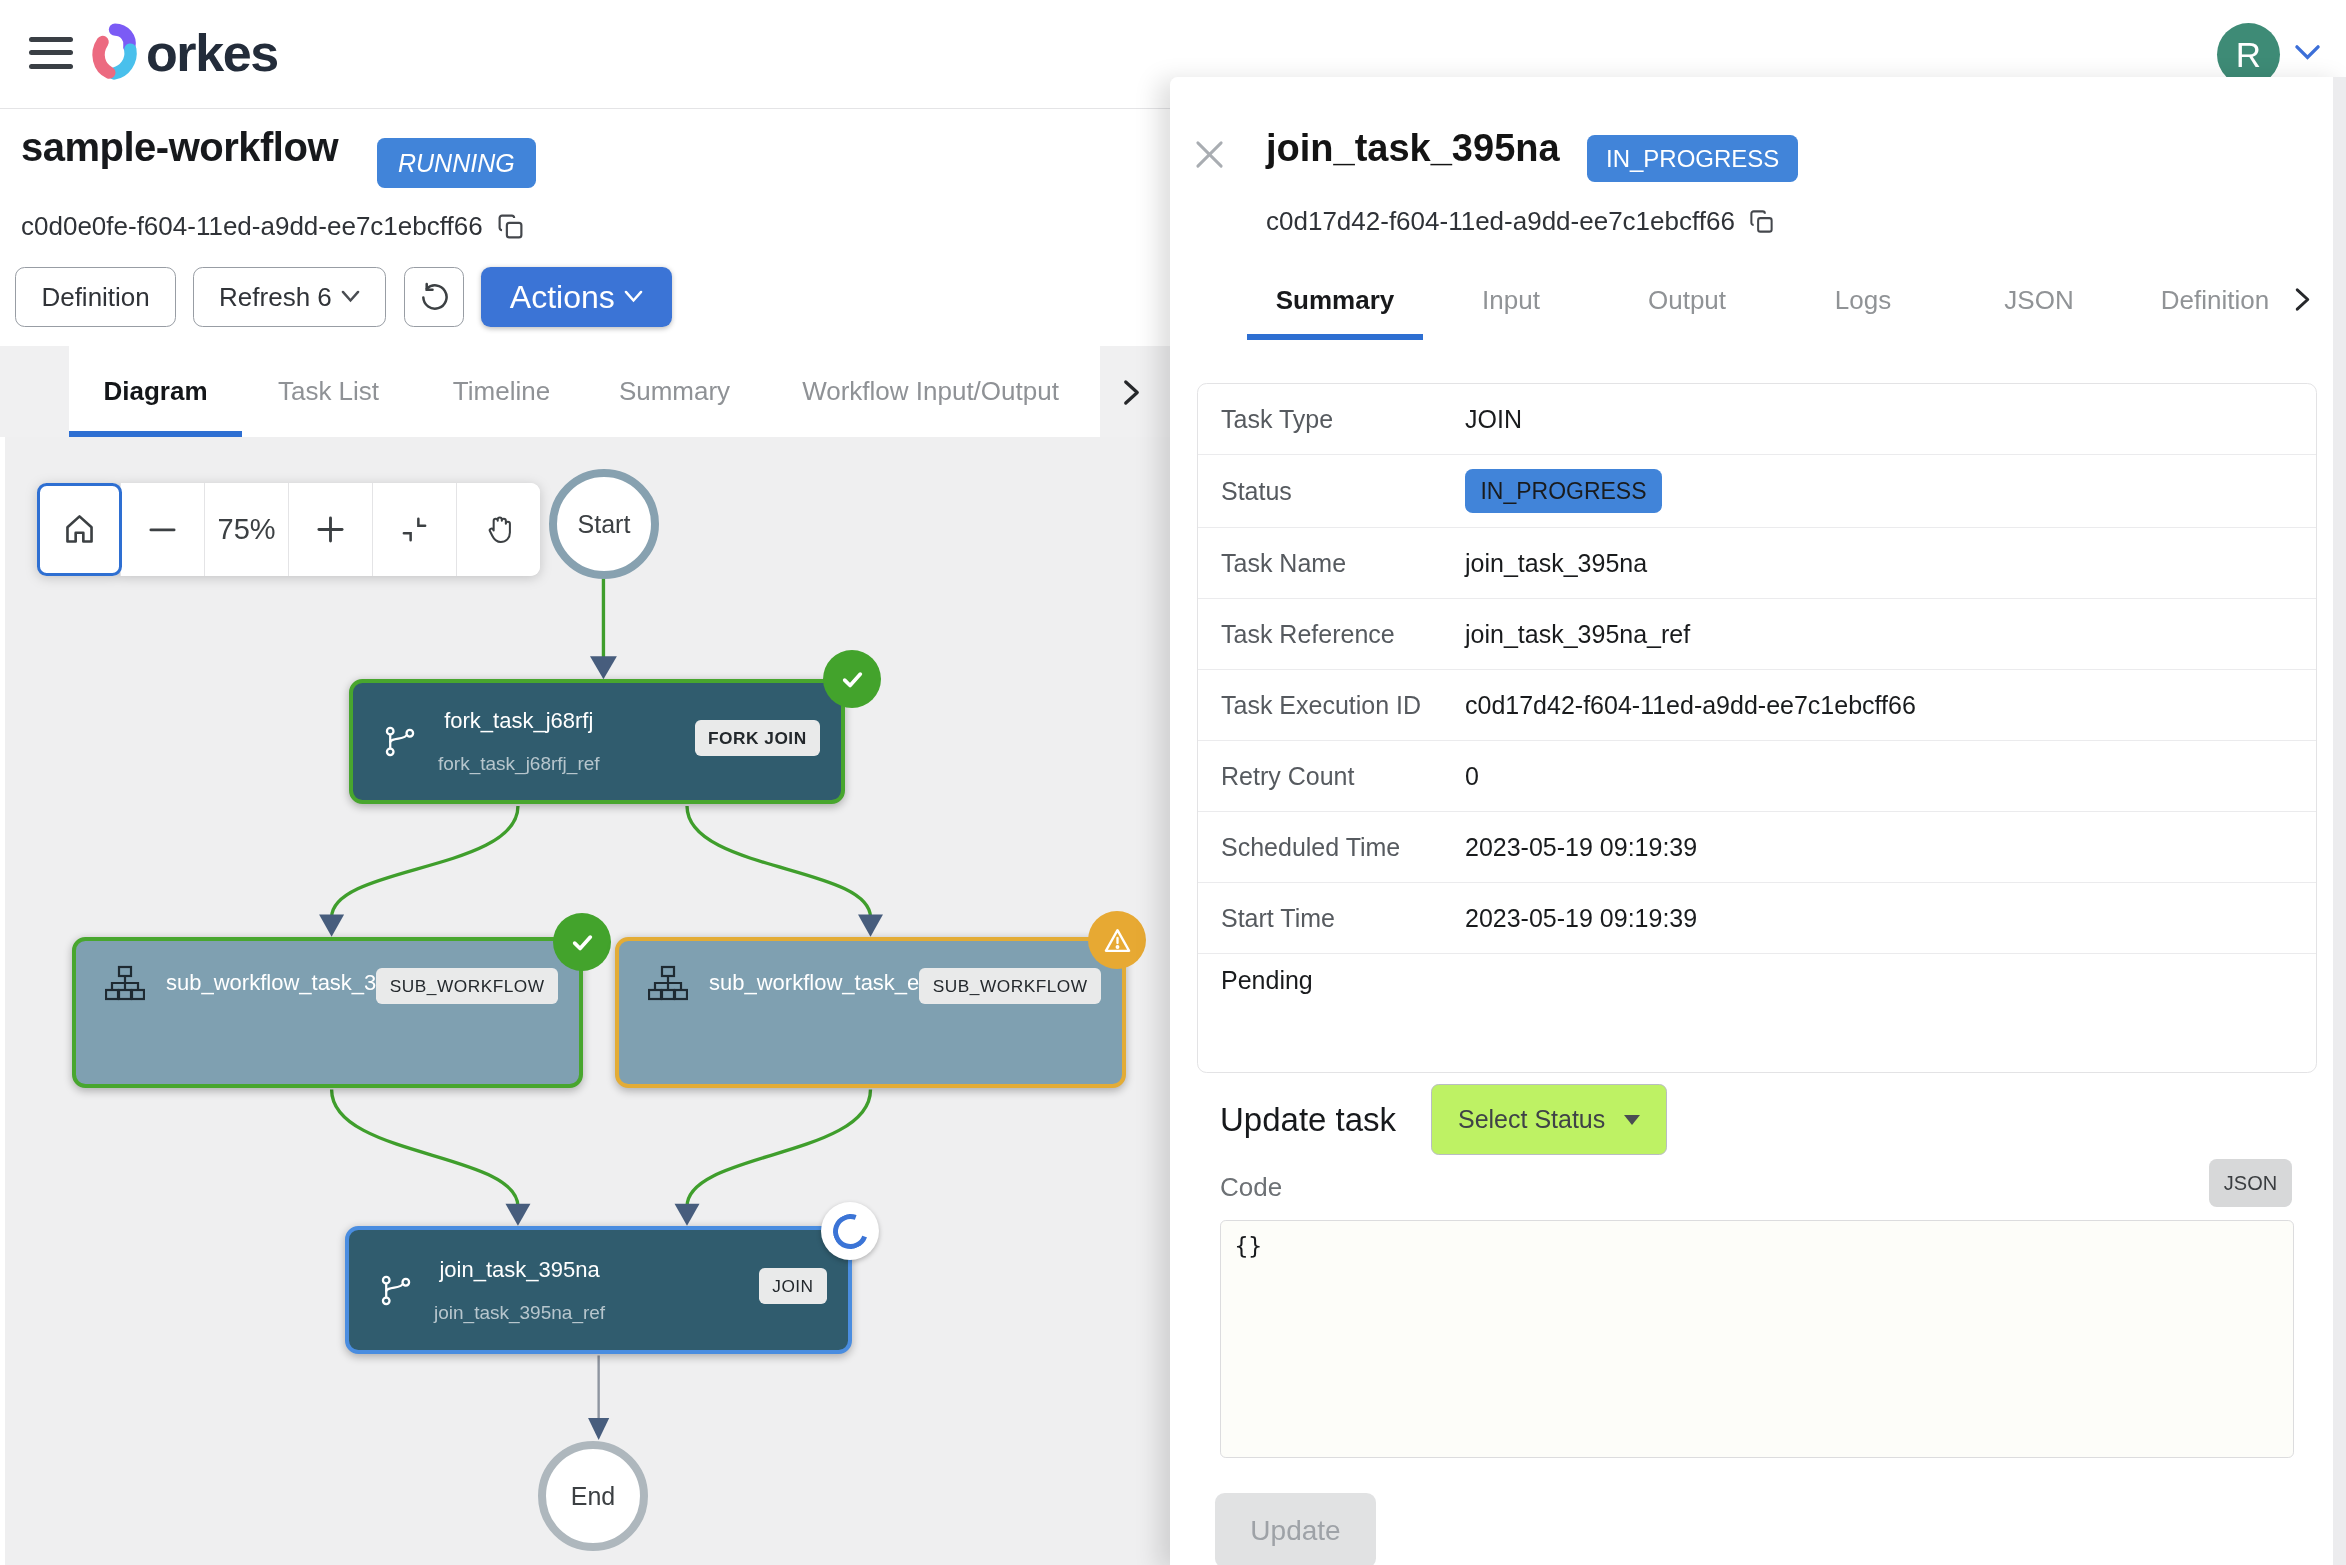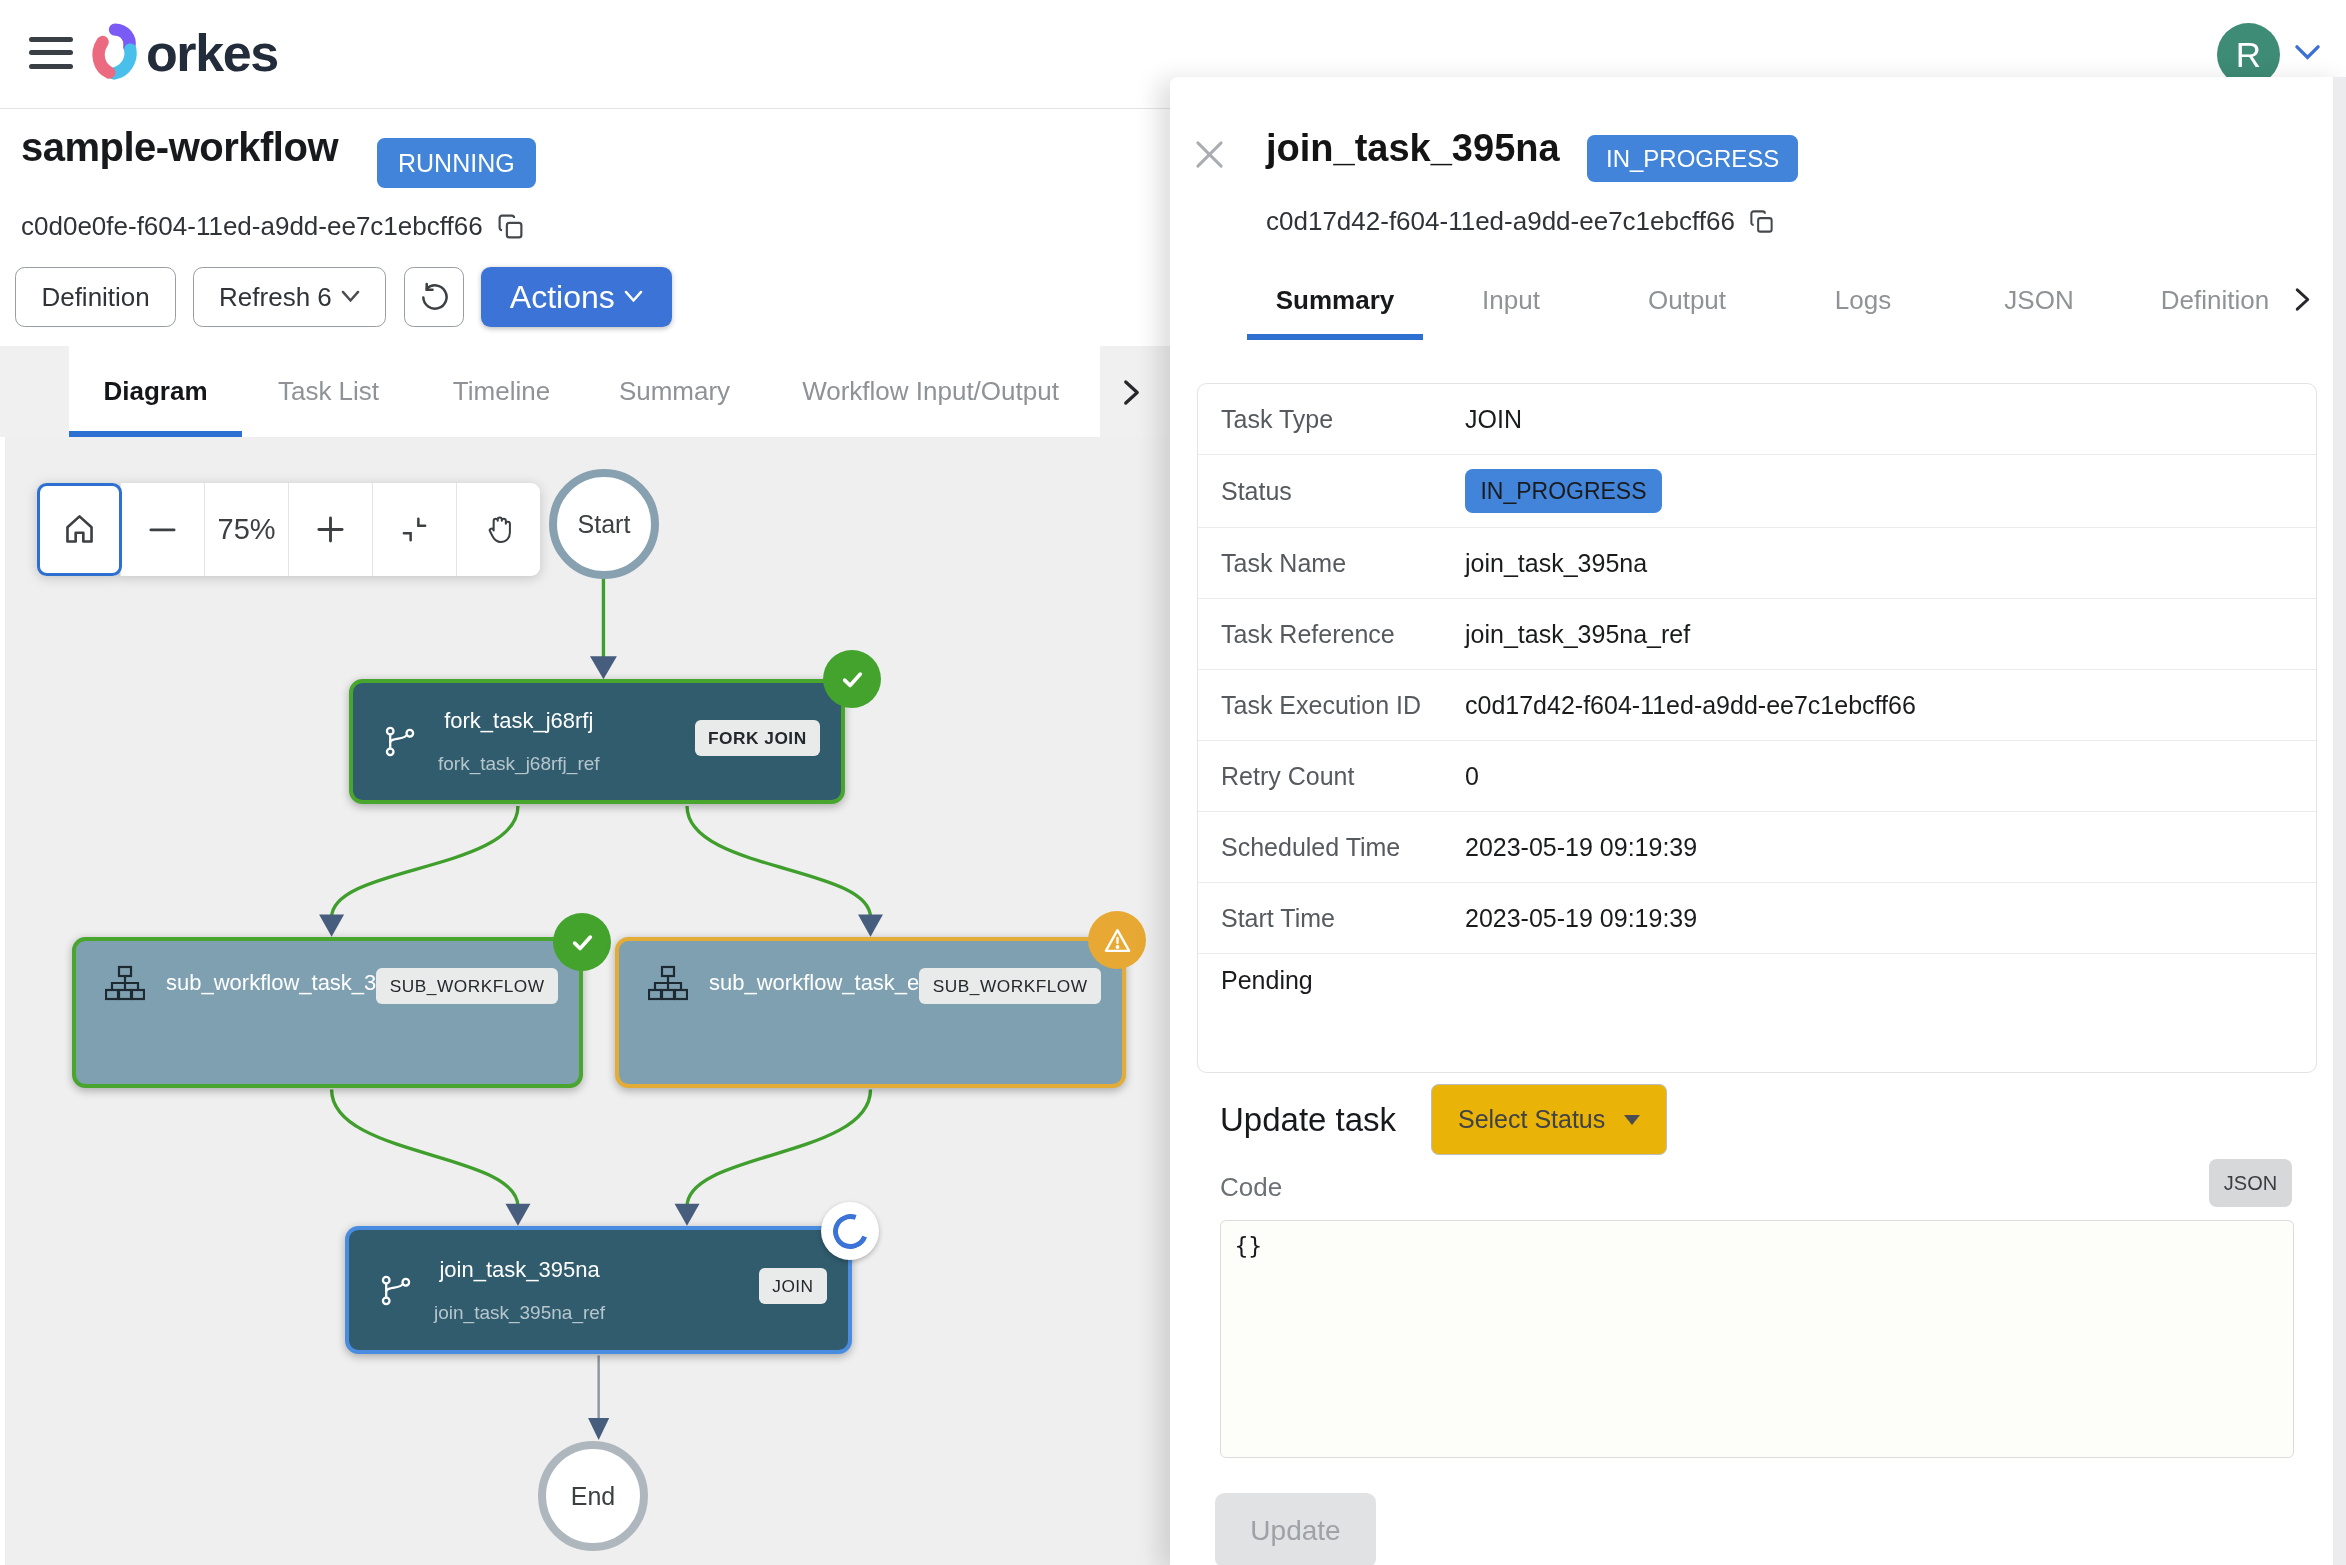--- a/index.html
+++ b/index.html
@@ -12,21 +12,21 @@
   .hamburger { position:absolute; left:29px; top:37px; width:44px; height:35px; cursor:pointer; }
   .hamburger span { display:block; width:44px; height:4.8px; background:#3a3f45; border-radius:2.9px; margin-bottom:8.6px; }
   .logo-mark { position:absolute; left:89px; top:21px; }
   .logo-text { position:absolute; left:146px; top:23px; font-size:52px; font-weight:bold; color:#232c3a; letter-spacing:-1.4px; }
   .avatar { position:absolute; left:2217px; top:23px; width:63px; height:63px; border-radius:50%; background:#3e8b76; color:#fff; font-size:35px; display:flex; align-items:center; justify-content:center; }
   .avatar-chevron { position:absolute; left:2294px; top:44px; }
 
   
   .wf-title { position:absolute; left:21px; top:125px; font-size:40px; font-weight:bold; color:#17191c; letter-spacing:-0.5px; }
   .badge-blue { display:inline-block; background:#4184d9; color:#fff; border-radius:7.7px; }
-  .wf-status { position:absolute; left:377px; top:138px; font-size:25px; padding:10.6px 21px; }
+  .wf-status { position:absolute; left:377px; top:138px; font-size:25px; padding:10.6px 21px;font-style:italic; }
   .wf-id-row { position:absolute; left:21px; top:211px; display:flex; align-items:center; gap:13.4px; }
   .wf-id { font-size:26px; color:#2f3237; }
   .btn-row { position:absolute; left:15.4px; top:267px; display:flex; gap:17.3px; align-items:stretch; height:60px; }
   .btn-outline { display:flex; align-items:center; gap:9.6px; padding:0 25px; border:1.9px solid #989da4; border-radius:9.6px; background:#fff; font-size:26px; color:#303338; cursor:pointer; }
   .btn-icon-only { padding:0 13.4px; }
   .btn-primary { display:flex; align-items:center; gap:9.6px; padding:0 29px; border:none; border-radius:9.6px; background:#3b74d6; font-size:32px; color:#fff; cursor:pointer; box-shadow:0 1.9px 4.8px rgba(0,0,0,.25); }
 
   
   .tabstrip { position:absolute; left:0; top:346px; width:1170px; height:91px; background:#fff; }
   .tabstrip .gray-left { position:absolute; left:0; top:0; width:69px; height:91px; background:#f0f0f1; }
@@ -91,21 +91,21 @@
   .d-row.tall { height:73px; }
   .d-row.last { display:block; height:106px; border-bottom:none; }
   .d-label { width:267px; padding-left:23px; font-size:25px; color:#565a5f; flex-shrink:0; }
   .d-value { font-size:25px; color:#191b1d; }
   .d-badge { font-size:23px; padding:8.6px 15.4px; }
   .d-row.last .d-label { width:auto; padding-top:17.3px; }
   .d-row.last .d-value { padding-left:23px; margin-top:11.5px; }
 
   .update-row { position:absolute; left:50px; top:1007px; display:flex; align-items:center; gap:35px; }
   .update-label { font-size:33px; font-weight:normal; color:#17191c; }
-  .select-status { width:236px; height:71px; border:1.9px solid #b9bdc2; border-radius:7.7px; background:#eab308; display:flex; align-items:center; justify-content:center; gap:19px; font-size:25px; color:#3f4247; cursor:pointer; }
+  .select-status { width:236px; height:71px; border:1.9px solid #b9bdc2; border-radius:7.7px; background:#bef264; display:flex; align-items:center; justify-content:center; gap:19px; font-size:25px; color:#3f4247; cursor:pointer; }
   .caret-down { width:0; height:0; border-left:8.6px solid transparent; border-right:8.6px solid transparent; border-top:10.6px solid #4a4d52; }
   .code-label { position:absolute; left:50px; top:1095px; font-size:26px; color:#6d7175; }
   .json-btn { position:absolute; left:1039px; top:1082px; width:83px; height:48px; background:#d7d8d9; border:none; border-radius:7.7px; font-size:20px; color:#3a3d40; cursor:pointer; }
   .code-box { position:absolute; left:50px; top:1143px; width:1074px; height:238px; border:1.9px solid #dcdcde; border-radius:5.8px; background:#fdfdf9; }
   .code-box textarea { width:100%; height:100%; border:none; background:transparent; resize:none; outline:none; padding:11.5px 13.4px; font-family:"DejaVu Sans Mono", monospace; font-size:23px; color:#17191c; }
   .update-btn { position:absolute; left:45px; top:1416px; width:161px; height:75px; background:#e1e2e3; border:none; border-radius:9.6px; font-size:28px; color:#9ea2a7; }
 
   svg { display:block; }
 </style>
 </head>

